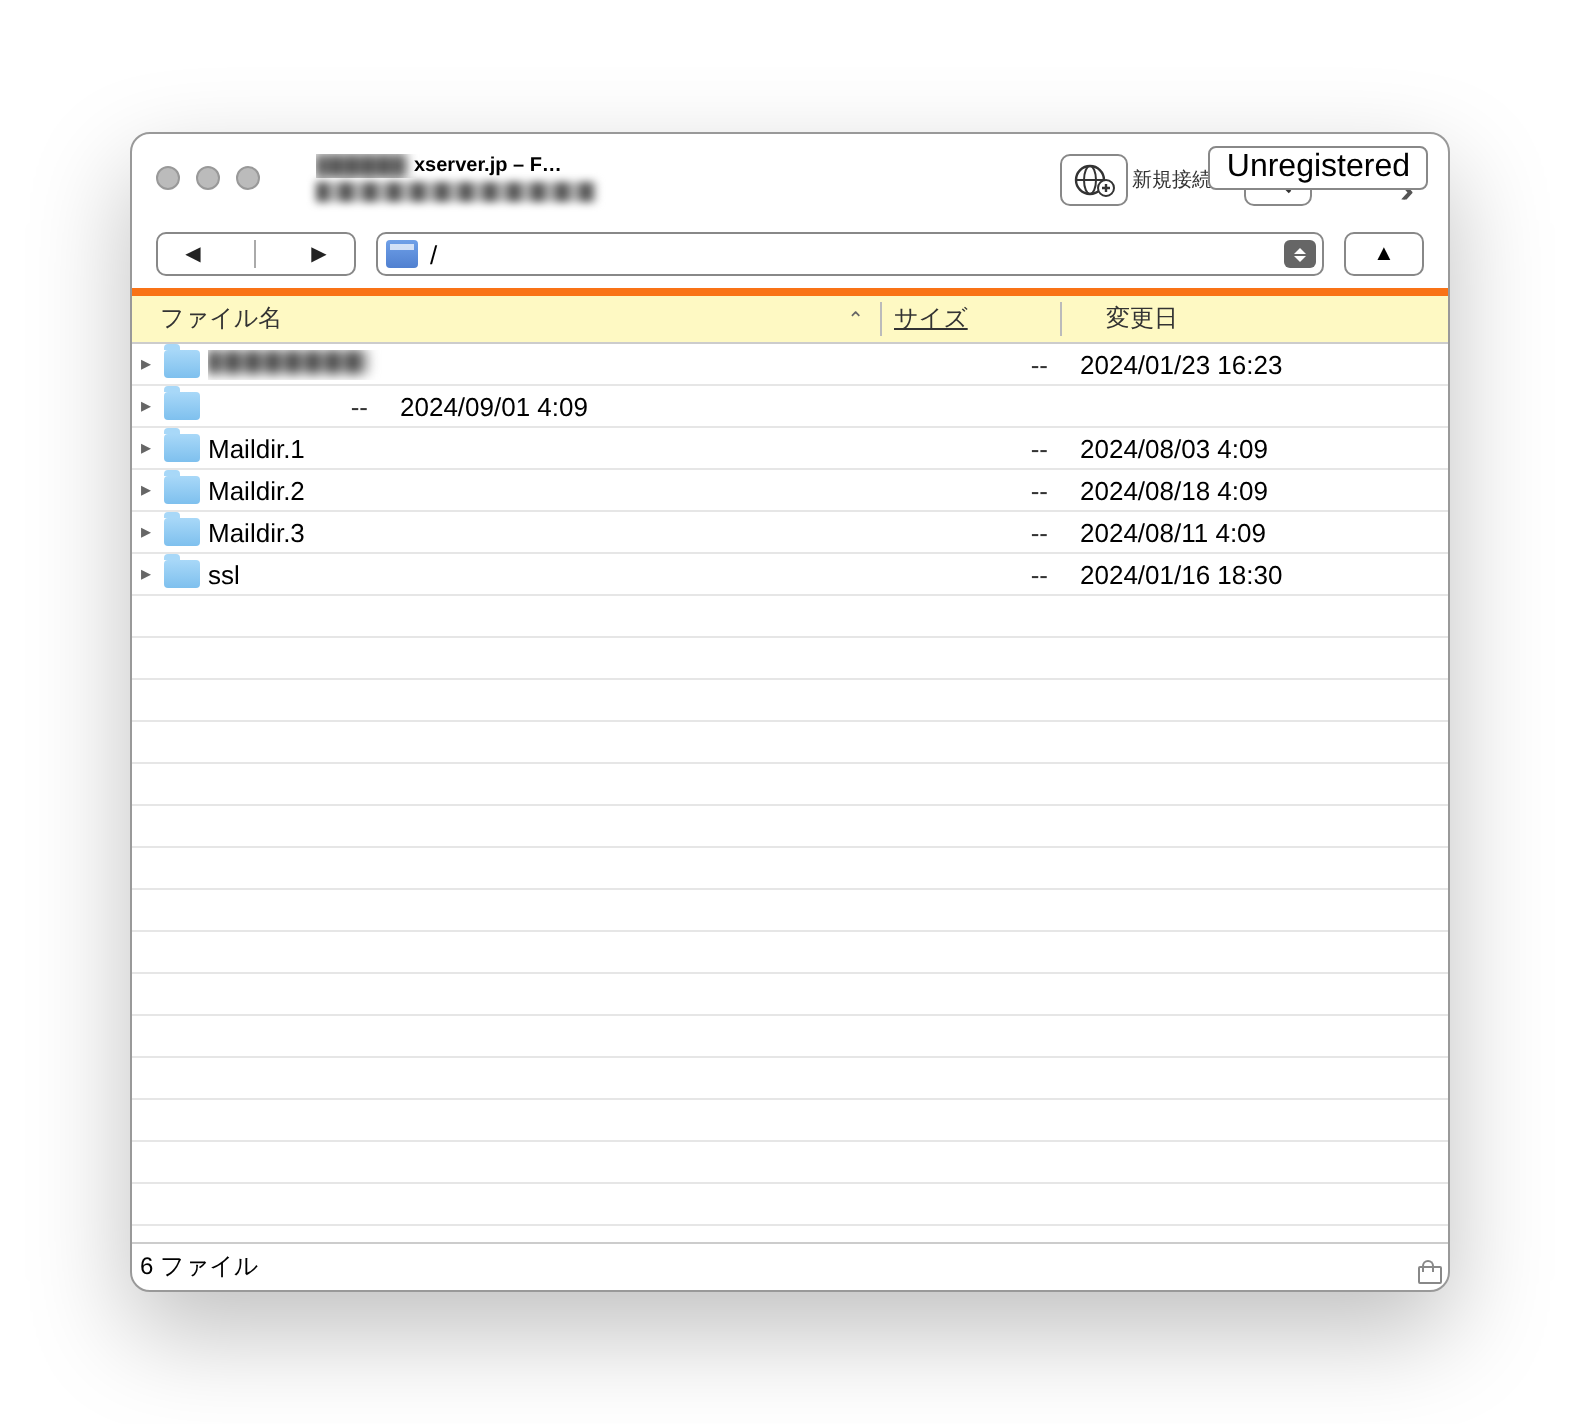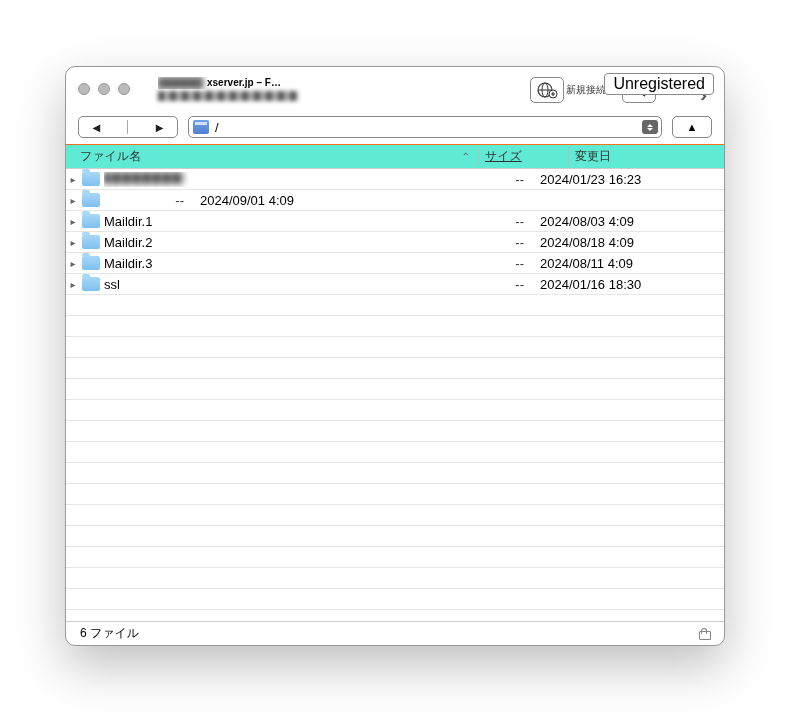--- a/index.html
+++ b/index.html
@@ -25,36 +25,36 @@
     .nav-arrows-box { display:flex; width: 100px; height: 22px; border: 1px solid #888; border-radius: 5px; align-items:center; justify-content:space-around; }
     .nav-arrows-box span { font-size: 10px; color:#222; }
     .nav-arrows-box .divider { width:1px; height:14px; background:#aaa; }
     .path-input { flex:1; height:22px; border:1px solid #888; border-radius:5px; padding:0 26px 0 26px; font-size:13px; position:relative; display:flex; align-items:center; }
     .path-input .disk { position:absolute; left:4px; top:3px; width:16px; height:14px; background:linear-gradient(#6fa0e8,#5080d0); border-radius:2px; }
     .path-input .disk::after { content:""; position:absolute; left:2px; top:2px; width:12px; height:3px; background:#fff; opacity:0.7; }
     .path-input .dd { position:absolute; right:3px; top:3px; width:16px; height:14px; background:#666; border-radius:3px; display:flex; flex-direction:column; align-items:center; justify-content:center; }
     .path-input .dd::before { content:""; border-left:3px solid transparent; border-right:3px solid transparent; border-bottom:3px solid #fff; margin-bottom:1px;}
     .path-input .dd::after { content:""; border-left:3px solid transparent; border-right:3px solid transparent; border-top:3px solid #fff;}
     .up-btn { width: 40px; height:22px; border:1px solid #888; border-radius:5px; display:flex; align-items:center; justify-content:center; font-size:11px; }
-    .header-row { display:flex; font-size:12px; color:#333; border-top:1px solid #f97316; border-bottom:1px solid #ccc; background:#5eead4; padding: 3px 0; }
+    .header-row { display:flex; font-size:12px; color:#333; border-top:4px solid #f97316; border-bottom:1px solid #ccc; background:#fef9c3; padding: 3px 0; }
     .col-name { flex: 1 1 auto; padding-left: 14px; display:flex; align-items:center; }
     .col-size { width: 90px; border-left:1px solid #bbb; padding-left:6px;text-decoration:underline; }
-    .col-date { width: 156px; border-left:1px solid #bbb; padding-left:6px; }
+    .col-date { width: 194px; border-left:1px solid #bbb; padding-left:22px; }
     .sort-caret { margin-left:auto; margin-right:8px; font-size:10px; color:#666; }
     .file-list { flex:1; overflow:auto; }
     .row { display:flex; align-items:center; font-size:13px; height:21px; border-bottom:1px solid #e6e6e6; }
     .row .expander { width:14px; text-align:center; color:#666; font-size:10px; }
     .row .folder-ico { width:18px; height:14px; margin: 0 4px 0 2px; background: linear-gradient(#a8d8f8,#7ec0ee); border-radius: 2px; position:relative; }
     .row .folder-ico::before { content:""; position:absolute; top:-3px; left:0; width:8px; height:3px; background:#a8d8f8; border-radius:2px 2px 0 0; }
     .row .fname { flex:1; white-space:nowrap; overflow:hidden; text-overflow:ellipsis; }
     .row .fname.blurred span { filter: blur(3px); background: repeating-linear-gradient(90deg,#333 0 5px,#999 5px 10px); color:transparent; display:inline-block; width:80px; height:12px;}
     .row .fsize { width:90px; text-align:right; padding-right:10px; color:#333; }
     .row .fdate { width:190px; padding-left:6px; }
     .row.empty { border-bottom:1px solid #e6e6e6; }
-    .statusbar { border-top:1px solid #ccc; padding: 3px 14px; font-size:12px; display:flex; align-items:center; }
+    .statusbar { border-top:1px solid #ccc; padding: 3px 4px; font-size:12px; display:flex; align-items:flex-end; }
     .lock-ico { width:12px; height:12px; margin-left:auto; position:relative; }
     .lock-ico::before { content:""; position:absolute; bottom:0; left:1px; width:10px; height:7px; border:1px solid #888; border-radius:1px; }
     .lock-ico::after { content:""; position:absolute; top:0; left:3px; width:4px; height:5px; border:1px solid #888; border-bottom:none; border-radius:3px 3px 0 0; }
   </style>
 </head>
 <body>
 
 <div class="window">
 
   <div class="titlebar">

